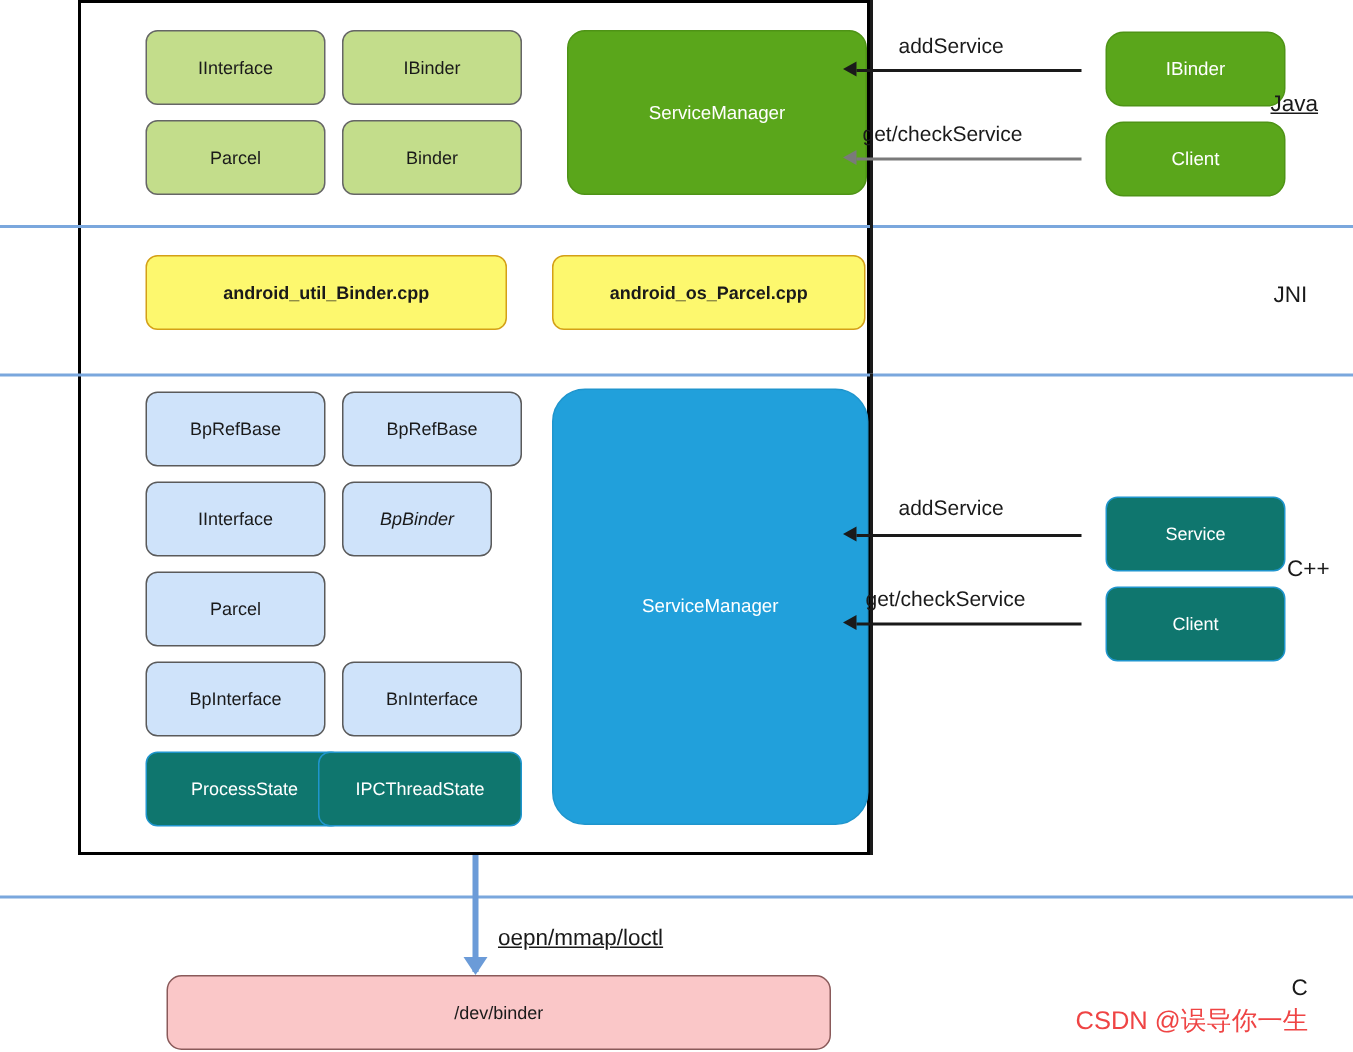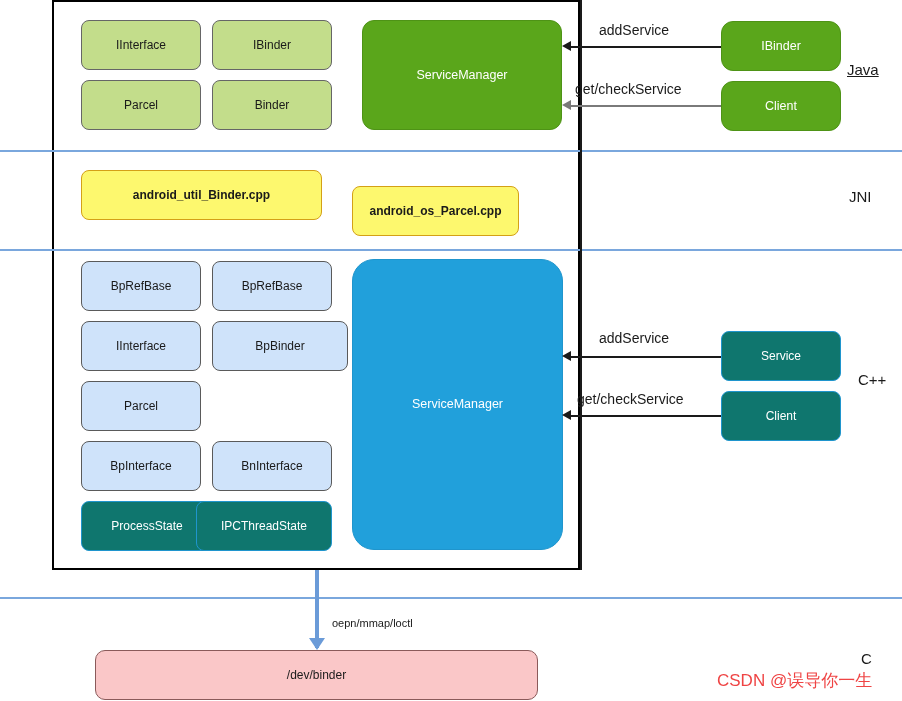--- a/index.html
+++ b/index.html
@@ -52,20 +52,21 @@
   .node {
     position: absolute;
     box-sizing: border-box;
     display: flex;
     align-items: center;
     justify-content: center;
     text-align: center;
     font-size: 12px;
     line-height: 1.2;
     border-radius: 8px;
+    margin-left: 16px;
   }
   .node-green-light {
     background: #c3dd8b;
     border: 1px solid #666666;
     color: #1a1a1a;
   }
   .node-green-dark {
     background: #5aa61b;
     border: 1px solid #4e9316;
     color: #ffffff;
@@ -153,23 +154,24 @@
   .down-head {
     position: absolute;
     width: 0;
     height: 0;
     border-left: 8px solid transparent;
     border-right: 8px solid transparent;
     border-top: 12px solid #6b9bd8;
   }
   .down-label {
     position: absolute;
-    font-size: 11px;
+    font-size: 15px;
     color: #1a1a1a;
     white-space: nowrap;
+    text-decoration: underline;
   }
 
   
   .watermark {
     position: absolute;
     font-size: 17px;
     color: #ef4444;
     white-space: nowrap;
   }
 </style>
@@ -217,21 +219,21 @@
 
   <div class="arrow-line arrow-gray" style="left:571px; top:105px; width:150px;"></div>
   <div class="arrow-head-left head-gray" style="left:562px; top:100px;"></div>
   <div class="arrow-label" style="left:575px; top:81px;">get/checkService</div>
 
   <div class="layer-label" style="left:847px; top:61px;text-decoration:underline;">Java</div>
 
   <div class="node node-yellow" style="left:81px; top:170px; width:241px; height:50px;">
     <span>android_util_Binder.cpp</span>
   </div>
-  <div class="node node-yellow" style="left:352px; top:186px; width:167px; height:50px;">
+  <div class="node node-yellow" style="left:352px; top:170px; width:209px; height:50px;">
     <span>android_os_Parcel.cpp</span>
   </div>
 
   <div class="vline" style="left:580px; top:150px; height:99px;"></div>
 
   <div class="layer-label" style="left:849px; top:188px;">JNI</div>
 
   <div class="node node-blue-light" style="left:81px; top:261px; width:120px; height:50px;">
     <span>BpRefBase</span>
   </div>
@@ -244,21 +246,21 @@
   <div class="node node-blue-light" style="left:81px; top:441px; width:120px; height:50px;">
     <span>BpInterface</span>
   </div>
   <div class="node node-blue-dark" style="left:81px; top:501px; width:132px; height:50px;">
     <span>ProcessState</span>
   </div>
 
   <div class="node node-blue-light" style="left:212px; top:261px; width:120px; height:50px;">
     <span>BpRefBase</span>
   </div>
-  <div class="node node-blue-light" style="left:212px; top:321px; width:136px; height:50px;">
+  <div class="node node-blue-light" style="left:212px; top:321px; width:100px; height:50px;font-style:italic;">
     <span>BpBinder</span>
   </div>
   <div class="node node-blue-light" style="left:212px; top:441px; width:120px; height:50px;">
     <span>BnInterface</span>
   </div>
   <div class="node node-blue-dark" style="left:196px; top:501px; width:136px; height:50px;">
     <span>IPCThreadState</span>
   </div>
 
   <div class="node node-blue-big" style="left:352px; top:259px; width:211px; height:291px;">

